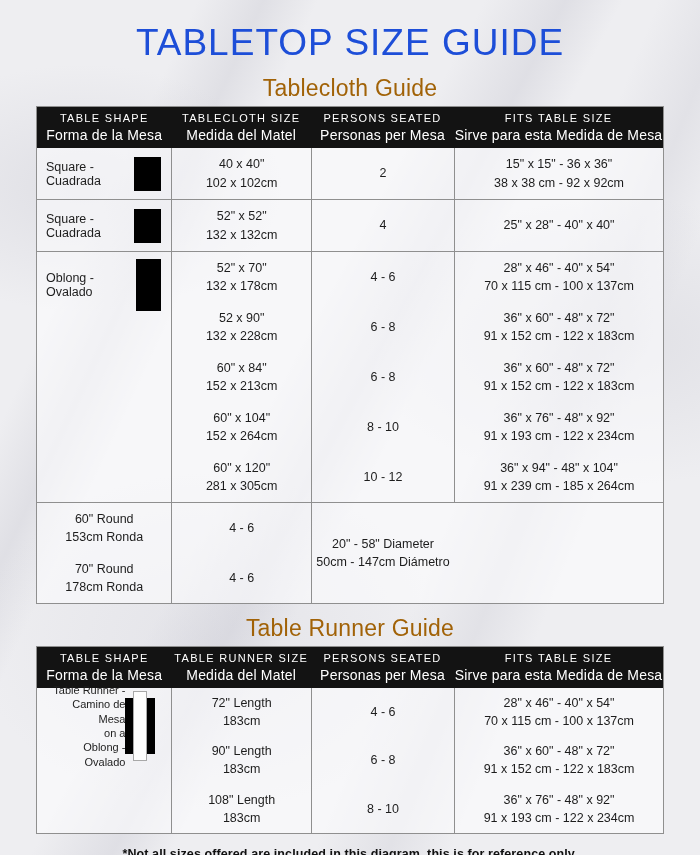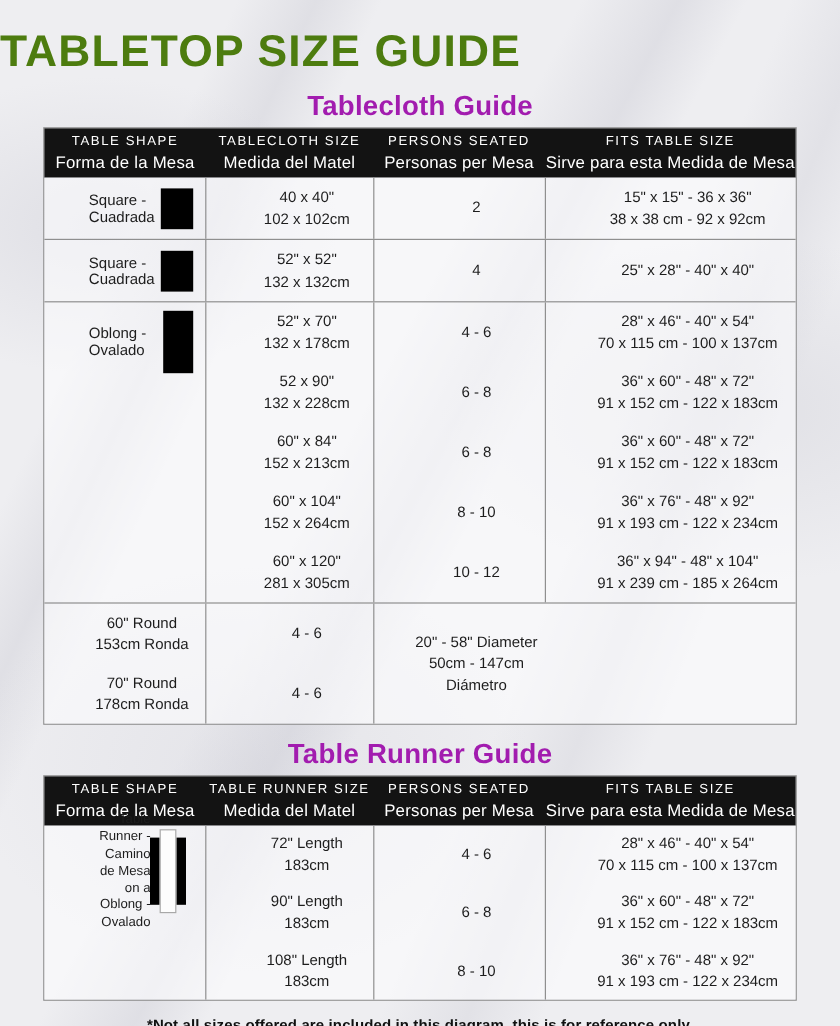--- a/index.html
+++ b/index.html
@@ -11,26 +11,26 @@
       radial-gradient(ellipse 420px 240px at 88% 40%, rgba(192,192,202,0.30), transparent 60%),
       radial-gradient(ellipse 360px 260px at 30% 75%, rgba(200,200,210,0.28), transparent 65%),
       linear-gradient(115deg, transparent 18%, rgba(182,182,194,0.26) 24%, transparent 29%),
       linear-gradient(118deg, transparent 42%, rgba(176,176,190,0.24) 49%, transparent 54%),
       linear-gradient(112deg, transparent 63%, rgba(183,183,195,0.22) 70%, transparent 76%),
       #eeeef1;
     color:#1d1d1d;
   }
   .page{padding-top:22px;}
   h1{
-    margin:0;text-align:left;
-    font-size:37px;font-weight:bold;letter-spacing:1px;color:#4d7c0f;
+    margin:0;text-align:center;
+    font-size:37px;font-weight:normal;letter-spacing:1px;color:#1d4ed8;
   }
   h2{
     margin:11px 0 4px 0;text-align:center;
-    font-size:23px;font-weight:bold;color:#a21caf;letter-spacing:0.2px;
+    font-size:23px;font-weight:normal;color:#a16207;letter-spacing:0.2px;
   }
   .guide-table{
     width:628px;margin:0 auto;
     border:1px solid #8f8f8f;
     box-sizing:border-box;
   }
   .cols{display:grid;grid-template-columns:21.5fr 22.3fr 22.9fr 33.4fr;}
   .thead{background:#131313;height:41px;}
   .th{
     display:flex;flex-direction:column;justify-content:center;align-items:center;
@@ -38,21 +38,21 @@
   }
   .th-en{font-size:11px;letter-spacing:1.3px;}
   .th-es{font-size:14px;letter-spacing:0.2px;}
   .tbody{background:rgba(252,252,253,0.62);}
   .group{position:relative;}
   .group + .group{border-top:1px solid #8f8f8f;}
   .g-single{height:51px;}
   .g-oblong{height:250px;}
   .g-round{height:100px;}
   .g-runner{height:145px;}
-  .cell{box-sizing:border-box;min-width:0;padding-left:28px;}
+  .cell{box-sizing:border-box;min-width:0;}
   .cell + .cell{border-left:1px solid #8f8f8f;}
   .stack{display:flex;flex-direction:column;height:100%;}
   .sub{
     flex:1;display:flex;flex-direction:column;
     align-items:center;justify-content:center;text-align:center;
   }
   .txt{font-size:12.5px;line-height:1.45;color:#1d1d1d;}
   .merged{height:100%;display:flex;flex-direction:column;align-items:center;justify-content:center;text-align:center;}
   .shape-cell{display:flex;flex-direction:column;}
   .shape-row{

